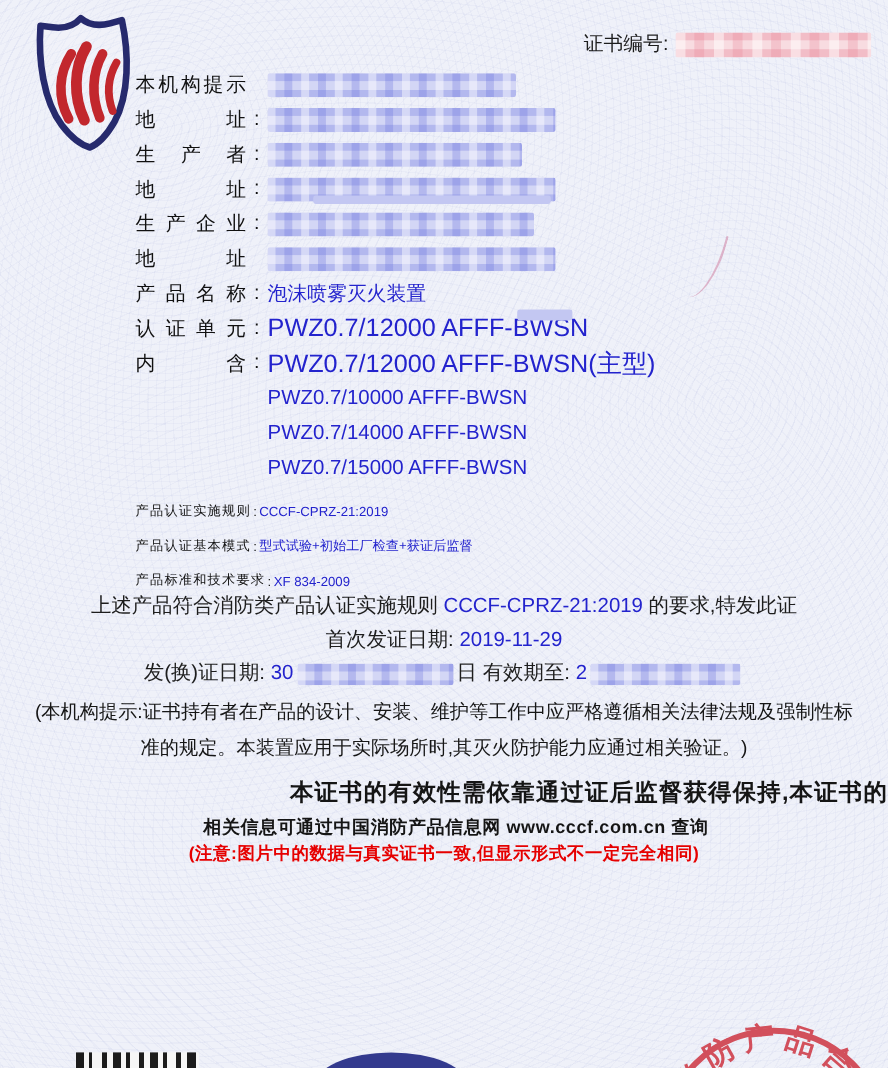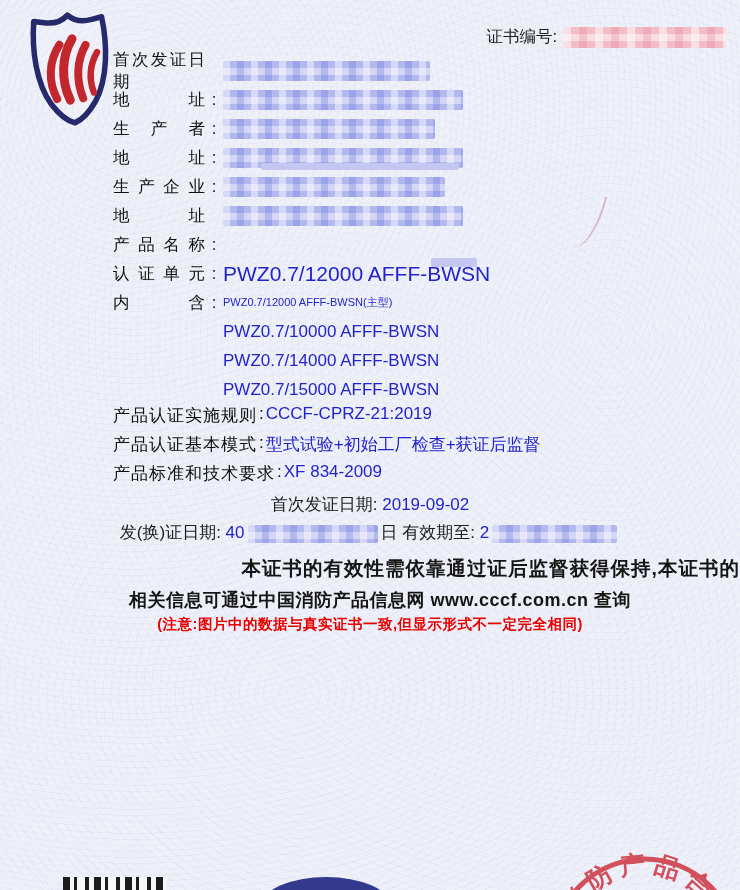--- a/index.html
+++ b/index.html
@@ -35,29 +35,29 @@
     background-size:32px 14px,14px 14px;
   }
   .fields{position:relative;margin:8px 0 0 113px;}
   .frow{display:flex;align-items:center;height:29px;font-size:16.5px;}
   .flabel{display:inline-block;width:92px;text-align:justify;text-align-last:justify;color:#111;flex:0 0 92px;}
   .fsep{display:inline-block;width:18px;text-align:center;color:#111;flex:0 0 18px;}
   .blueval{color:#2323cd;}
   .indent-item{height:29px;line-height:29px;margin-left:110px;font-size:17px;}
   .tail{position:absolute;background:#c3c7f2;border-radius:2px;}
   .rules{margin-left:113px;}
-  .rrow{display:flex;align-items:flex-start;height:29px;font-size:17px;}
+  .rrow{display:flex;align-items:flex-end;height:29px;font-size:11px;}
   .rlabel{letter-spacing:1px;color:#111;}
   .rsep{padding:0 2px;color:#111;}
   .statement{text-align:center;font-size:17px;}
   .st-line{height:28px;line-height:28px;}
   .st-line .redact{margin:0 3px;}
   .notice{width:690px;margin:4px auto 0;text-align:center;font-size:16px;line-height:30px;color:#161616;}
   .footer1{margin-top:8px;text-align:right;font-size:19.5px;font-weight:700;letter-spacing:1px;color:#151515;}
-  .footer2{margin-top:6px;text-align:center;font-size:18px;font-weight:700;letter-spacing:.5px;color:#151515;padding-left:20px;}
+  .footer2{margin-top:6px;text-align:center;font-size:15px;font-weight:700;letter-spacing:.5px;color:#151515;padding-left:20px;}
   .rednote{margin-top:3px;text-align:center;font-size:14.5px;font-weight:700;letter-spacing:.5px;}
   .qr{position:absolute;left:63px;top:877px;width:103px;height:13px;
     background:repeating-linear-gradient(90deg,#1c1c1c 0 7px,#f6f6f6 7px 11px,#1c1c1c 11px 14px,#f6f6f6 14px 22px,#1c1c1c 22px 26px,#f6f6f6 26px 31px);}
   .emblem{position:absolute;left:262px;top:877px;width:128px;height:28px;background:#333a8e;
     border-radius:50% 50% 0 0 / 100% 100% 0 0;}
   .seal{position:absolute;left:545px;top:851px;width:200px;height:200px;pointer-events:none;}
   .squiggle{position:absolute;left:572px;top:192px;width:26px;height:58px;
     border-right:2px solid rgba(205,120,155,.5);border-radius:0 0 70% 0 / 0 0 90% 0;transform:rotate(16deg);}
 </style>
 </head>
@@ -82,21 +82,21 @@
   <div class="squiggle"></div>
 
 
   <div class="certno">
     <span>证书编号:</span>
     <span class="redact pink" style="width:163px"></span>
   </div>
 
   <div class="fields">
     <div class="frow">
-      <span class="flabel">首次发证日期</span>
+      <span class="flabel">本机构提示</span>
       <span class="fsep"></span>
       <span class="redact blue" style="width:207px"></span>
     </div>
     <div class="frow">
       <span class="flabel">地址</span>
       <span class="fsep">:</span>
       <span class="redact blue" style="width:240px"></span>
     </div>
     <div class="frow">
       <span class="flabel">生产者</span>
@@ -118,30 +118,31 @@
       <span class="fsep"></span>
       <span class="redact blue" style="width:240px"></span>
     </div>
 
     <div class="tail" style="left:148px;top:107px;width:198px;height:7px"></div>
     <div class="tail" style="left:318px;top:202px;width:46px;height:9px"></div>
 
     <div class="frow">
       <span class="flabel">产品名称</span>
       <span class="fsep">:</span>
+      <span class="blueval">泡沫喷雾灭火装置</span>
     </div>
     <div class="frow">
       <span class="flabel">认证单元</span>
       <span class="fsep">:</span>
       <span class="blueval" style="font-size:21px">PWZ0.7/12000 AFFF-BWSN</span>
     </div>
     <div class="frow">
       <span class="flabel">内含</span>
       <span class="fsep">:</span>
-      <span class="blueval" style="font-size:11px">PWZ0.7/12000 AFFF-BWSN(主型)</span>
+      <span class="blueval" style="font-size:21px">PWZ0.7/12000 AFFF-BWSN(主型)</span>
     </div>
     <div class="indent-item blueval">PWZ0.7/10000 AFFF-BWSN</div>
     <div class="indent-item blueval">PWZ0.7/14000 AFFF-BWSN</div>
     <div class="indent-item blueval">PWZ0.7/15000 AFFF-BWSN</div>
   </div>
 
   <div class="rules">
     <div class="rrow">
       <span class="rlabel">产品认证实施规则</span>
       <span class="rsep">:</span>
@@ -154,31 +155,35 @@
     </div>
     <div class="rrow">
       <span class="rlabel">产品标准和技术要求</span>
       <span class="rsep">:</span>
       <span class="blueval">XF 834-2009</span>
     </div>
   </div>
 
   <div class="statement">
     <div class="st-line">
+      <span>上述产品符合消防类产品认证实施规则 </span><span class="blueval">CCCF-CPRZ-21:2019</span><span> 的要求,特发此证</span>
+    </div>
+    <div class="st-line">
       <span>首次发证日期:</span>
-      <span class="blueval">2019-09-02</span>
+      <span class="blueval">2019-11-29</span>
     </div>
     <div class="st-line">
       <span>发(换)证日期:</span>
-      <span class="blueval">40</span><span class="redact blue" style="width:130px;height:18px"></span><span>日</span>
+      <span class="blueval">30</span><span class="redact blue" style="width:130px;height:18px"></span><span>日</span>
       <span>有效期至:</span>
       <span class="blueval">2</span><span class="redact blue" style="width:125px;height:18px"></span>
     </div>
   </div>
 
+  <div class="notice">(本机构提示:证书持有者在产品的设计、安装、维护等工作中应严格遵循相关法律法规及强制性标准的规定。本装置应用于实际场所时,其灭火防护能力应通过相关验证。)</div>
 
   <div class="footer1">本证书的有效性需依靠通过证后监督获得保持,本证书的</div>
   <div class="footer2">相关信息可通过中国消防产品信息网 www.cccf.com.cn 查询</div>
   <div class="rednote" style="color:#e60000">(注意:图片中的数据与真实证书一致,但显示形式不一定完全相同)</div>
 
   <div class="qr"></div>
   <div class="emblem"></div>
   <div class="seal">
     <svg width="200" height="200" viewBox="0 0 200 200" xmlns="http://www.w3.org/2000/svg" opacity="0.88">
       <defs>

